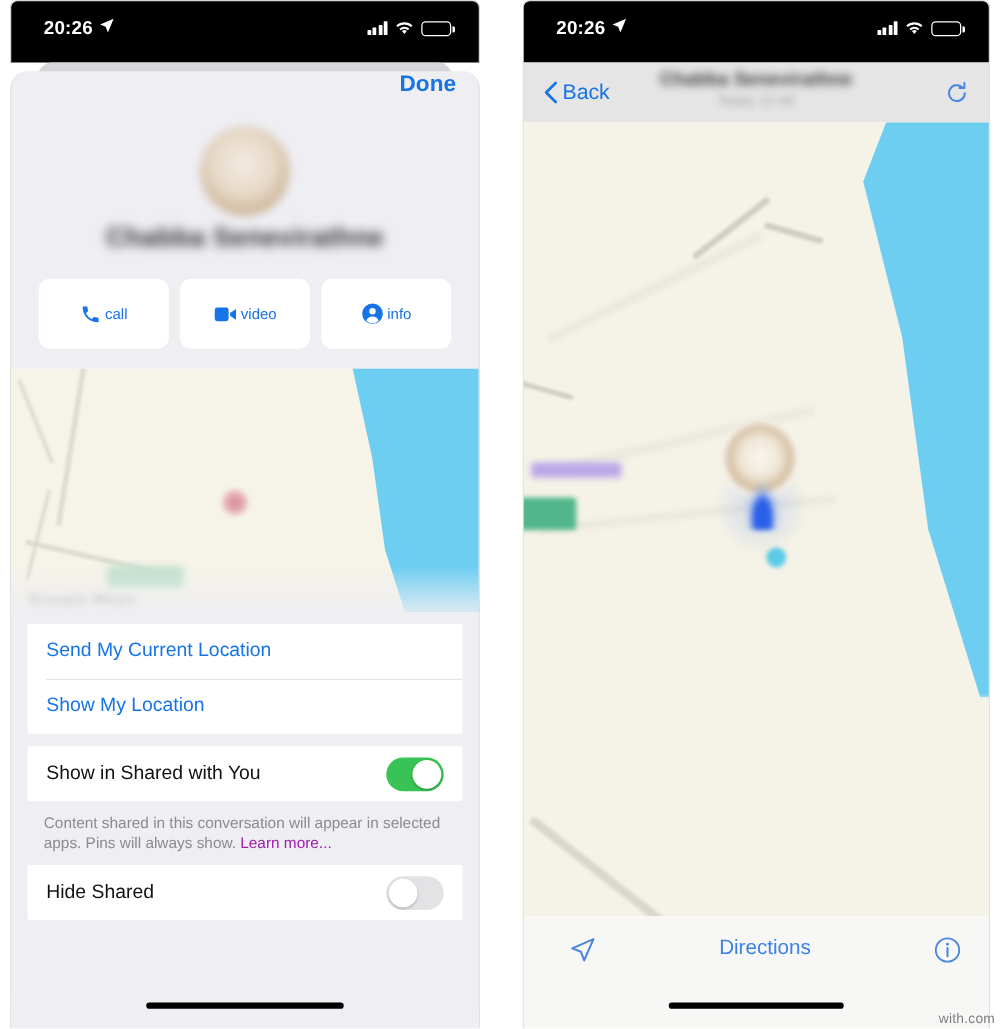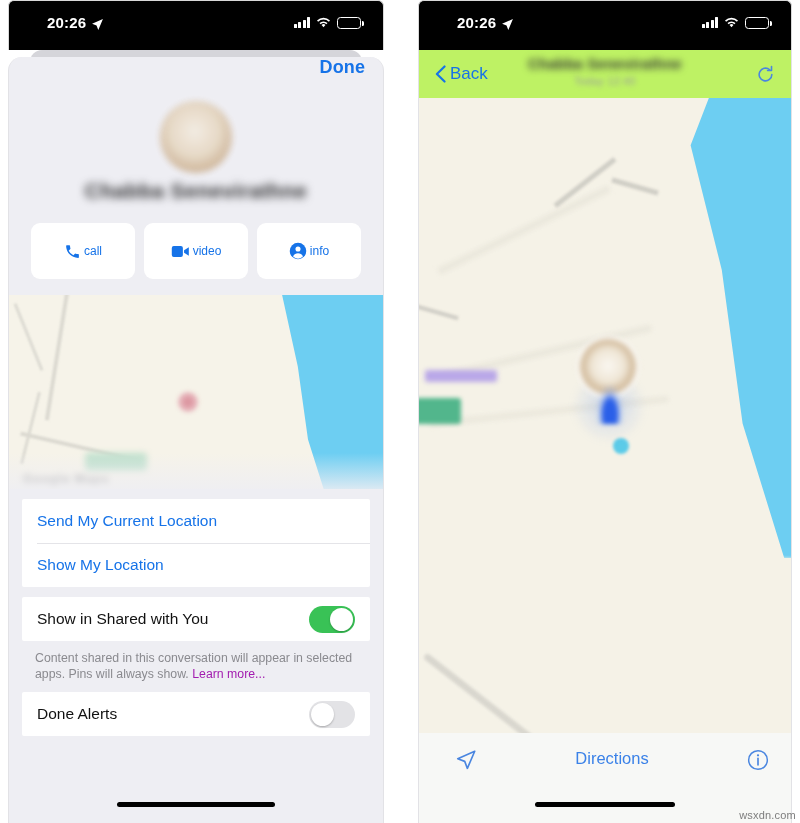--- a/index.html
+++ b/index.html
@@ -19,21 +19,21 @@
   .phone-left  { left: 8px;  width: 376px; }
   .phone-right { left: 418px; width: 374px; }
 
   .statusbar {
     position: relative; height: 50px; background: #000000;
     border: 1px solid #d8d8d8; border-bottom: none;
     border-top-left-radius: 6px; border-top-right-radius: 6px;
     display: flex; align-items: center; justify-content: space-between;
     padding: 0 22px 6px 26px;
   }
-  .sb-left { display: flex; align-items: flex-end; gap: 5px; margin-left: 12px; }
+  .sb-left { display: flex; align-items: flex-start; gap: 5px; }
   .sb-time { color: #fff; font-size: 15px; font-weight: bold; letter-spacing: .2px; }
   .sb-right { display: flex; align-items: center; gap: 6px; }
 
   
   .bars { display: flex; align-items: flex-end; gap: 1.5px; height: 11px; }
   .bars i { display: block; width: 3px; background: #fff; border-radius: .5px; }
   .bars i:nth-child(1){ height: 4px; }
   .bars i:nth-child(2){ height: 6px; }
   .bars i:nth-child(3){ height: 8.5px; }
   .bars i:nth-child(4){ height: 11px; }
@@ -142,21 +142,21 @@
   }
   .footnote a { color: #a21caf; text-decoration: none; }
 
   .home-bar-left {
     position: absolute; bottom: 16px; left: 50%; transform: translateX(-50%);
     width: 158px; height: 5px; border-radius: 3px; background: #000;
   }
 
   
   .navbar {
-    height: 48px; background: #bef264; position: relative;
+    height: 48px; background: #e5e5e5; position: relative;
     display: flex; align-items: center; justify-content: space-between; padding: 0 16px;
     border-left: 1px solid #e2e2e6; border-right: 1px solid #e2e2e6;
   }
   .back { display:flex; align-items:center; gap:4px; color:#1673e8; font-size:17px; }
   .navtitle-wrap { position:absolute; left:0; right:0; top:6px; text-align:center; pointer-events:none; }
   .navtitle { font-size: 14.5px; font-weight:bold; color:#333; filter: blur(3.6px); letter-spacing:.3px; }
   .navsub { font-size: 10.5px; color:#9a9a9e; filter: blur(2.8px); margin-top:3px; letter-spacing:.4px; }
 
   .map-right {
     position:absolute; top: 98px; left: 0; right: 0; bottom: 90px;
@@ -333,21 +333,21 @@
             </span>
         </div>
       </div>
 
       <div class="footnote">
         <span>Content shared in this conversation will appear in selected apps. Pins will always show. </span><a href="#">Learn more...</a>
       </div>
 
       <div class="group">
         <div class="row">
-          <span class="row-label">Done Alerts</span>
+          <span class="row-label">Hide Shared</span>
           <span class="spacer"></span>
           <span class="toggle off">
               <span class="knob"></span>
             </span>
         </div>
       </div>
 
       <div class="home-bar-left"></div>
     </div>
   </div>
@@ -430,14 +430,14 @@
         <svg width="22" height="22" viewBox="0 0 24 24">
           <circle cx="12" cy="12" r="10.2" fill="none" stroke="#4a86e0" stroke-width="1.6"></circle>
           <circle cx="12" cy="6.9" r="1.25" fill="#4a86e0"></circle>
           <path d="M12 10.3v7.1" stroke="#4a86e0" stroke-width="1.8" stroke-linecap="round"></path>
         </svg>
       </div>
       <div class="home-bar-right"></div>
     </div>
   </div>
 
-  <span class="watermark">wsxdn.com</span>
+  <span class="watermark">with.com</span>
 </div>
 
 </body></html>

